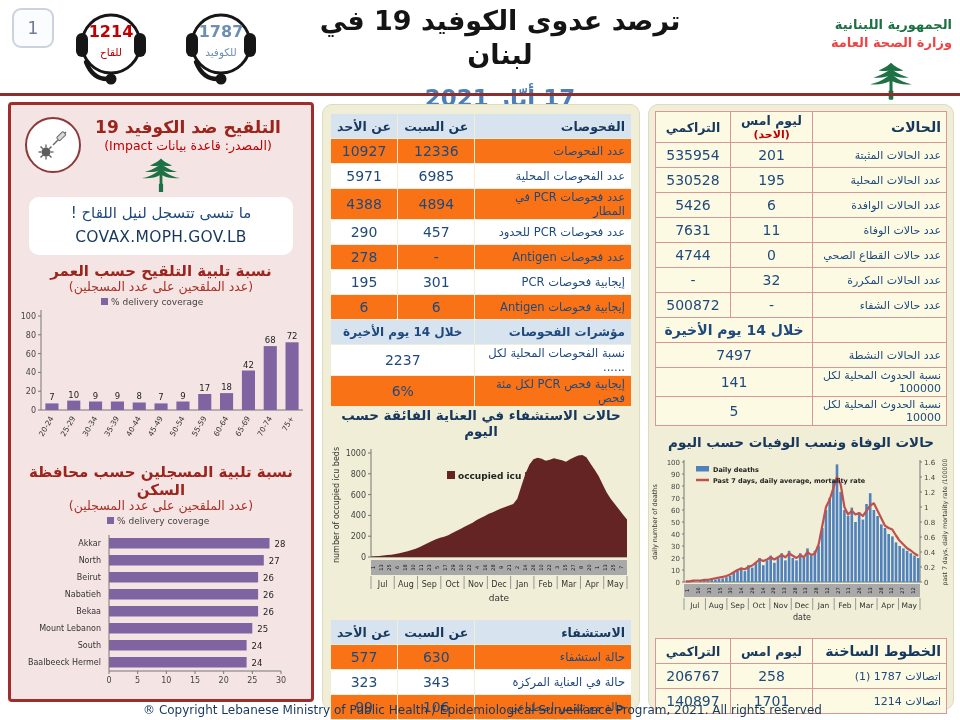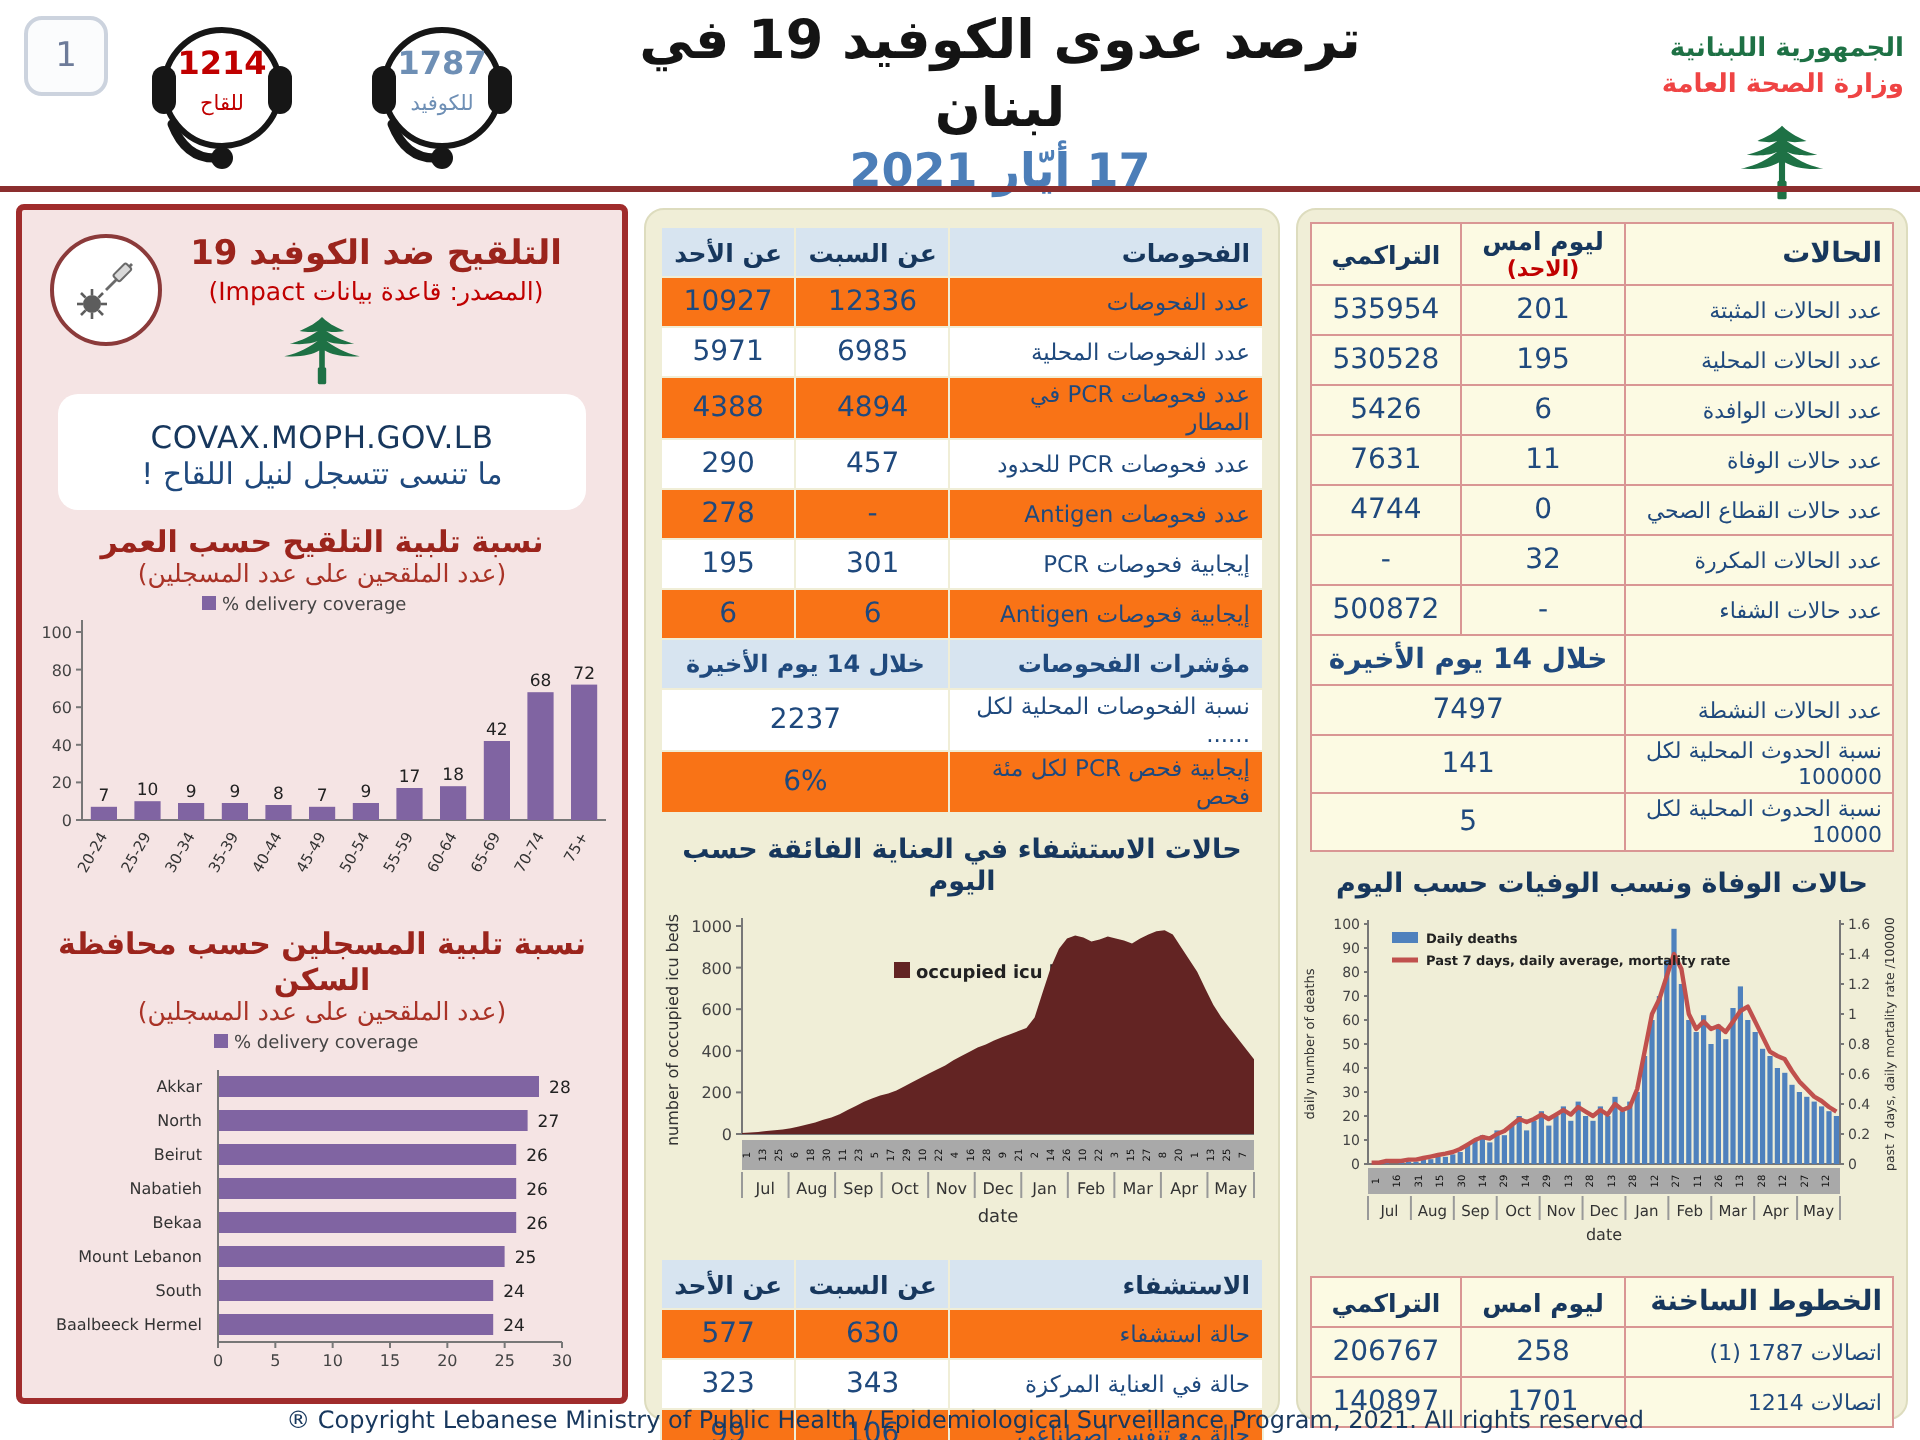--- a/index.html
+++ b/index.html
@@ -9,21 +9,21 @@
   #slide-badge{left:12px;top:8px;width:38px;height:36px;border:2px solid #ccd3de;border-radius:9px;
     background:#fbfcfd;color:#6d7b99;font-size:17px;text-align:center;line-height:36px;}
   .hotline{top:6px;width:82px;height:84px;}
   .hotline svg{position:absolute;left:0;top:0;}
   .hotline .hl-num{position:absolute;left:0;right:0;top:16px;text-align:center;font-weight:bold;font-size:16px;}
   .hotline .hl-lbl{position:absolute;left:0;right:0;top:40px;text-align:center;font-size:10.5px;}
   #hotline-vaccine{left:70px;} #hotline-vaccine .hl-num,#hotline-vaccine .hl-lbl{color:#c00000;}
   #hotline-covid{left:180px;}  #hotline-covid .hl-num,#hotline-covid .hl-lbl{color:#6e8fb5;}
   #title-block{left:290px;top:4px;width:420px;text-align:center;direction:rtl;}
   #main-title{font-size:27px;font-weight:bold;color:#141414;line-height:1.25;}
-  #main-date{font-size:23px;font-weight:bold;color:#4c7eb8;margin-top:1px;}
+  #main-date{font-size:23px;font-weight:bold;color:#4c7eb8;margin-top:13px;}
   #moph-logo{right:8px;top:16px;display:flex;align-items:center;gap:7px;flex-direction:column;}
   #moph-logo .logo-text{text-align:right;line-height:1.35;}
   #moph-logo .l1{color:#1e7145;font-weight:bold;font-size:13px;}
   #moph-logo .l2{color:#ef4444;font-weight:bold;font-size:13px;}
   #header-divider{left:0;top:93px;width:960px;height:3px;background:#8b2e2e;}
   
   #vax-panel{left:8px;top:102px;width:306px;height:600px;background:#f5e4e4;border:3px solid #a02c2c;
     border-radius:4px;box-sizing:border-box;text-align:center;direction:rtl;}
   #virus-badge{position:absolute;left:14px;top:12px;width:52px;height:52px;border:2.5px solid #8b3a3a;
     border-radius:50%;background:#fff;display:flex;align-items:center;justify-content:center;}
@@ -135,22 +135,22 @@
   </div>
   <div id="vax-title">التلقيح ضد الكوفيد 19</div>
   <div id="vax-source">(المصدر: قاعدة بيانات Impact)</div>
   <svg id="cedar-small" class="abs-none" width="42" height="38" viewBox="0 0 60 54" style="display:block;margin:4px auto 0;">
     <g fill="#1e7145">
       <path d="M30 2 C24 8 18 10 14 12 C20 13 24 13 27 12 C20 17 12 20 7 21 C16 22 23 21 27 19 C18 26 9 29 3 30 C14 31 23 29 28 26 L28 40 L32 40 L32 26 C37 29 46 31 57 30 C51 29 42 26 33 19 C37 21 44 22 53 21 C48 20 40 17 33 12 C36 13 40 13 46 12 C42 10 36 8 30 2 Z"></path>
       <rect x="27" y="38" width="6" height="12" rx="1"></rect>
     </g>
   </svg>
   <div id="covax-box">
+    <div id="covax-line1">ما تنسى تتسجل لنيل اللقاح !</div>
     <div id="covax-link">COVAX.MOPH.GOV.LB</div>
-    <div id="covax-line1">ما تنسى تتسجل لنيل اللقاح !</div>
   </div>
   <div class="vx-chart-title">نسبة تلبية التلقيح حسب العمر</div>
   <div class="vx-chart-sub">(عدد الملقحين على عدد المسجلين)</div>
   <div class="chart-host" id="age-chart"><svg width="292" height="158">
         <rect x="86" y="4" width="7" height="7" fill="#8064A2"></rect>
         <text x="96" y="11" font-size="9" fill="#444" text-anchor="start">% delivery coverage</text>
         <text x="21" y="119" font-size="8" fill="#444" text-anchor="end">0</text>
         <line x1="23" y1="116" x2="26" y2="116" stroke="#777"></line>
         <text x="21" y="100.2" font-size="8" fill="#444" text-anchor="end">20</text>
         <line x1="23" y1="97.2" x2="26" y2="97.2" stroke="#777"></line>
@@ -301,21 +301,21 @@
             <td class="lbl">نسبة الفحوصات المحلية لكل ......</td>
             <td colspan="2" class="num">2237</td>
           </tr>
           <tr class="b">
             <td class="lbl">إيجابية فحص PCR لكل مئة فحص</td>
             <td colspan="2" class="num">6%</td>
           </tr>
         </tbody>
       </table>
     </div>
-  <div class="section-title" style="margin-top:10px;">حالات الاستشفاء في العناية الفائقة حسب اليوم</div>
+  <div class="section-title" style="">حالات الاستشفاء في العناية الفائقة حسب اليوم</div>
   <div class="chart-host" id="icu-chart"><svg width="304" height="168">
         <text x="0" y="0" font-size="8" fill="#333" text-anchor="middle" transform="translate(10,66) rotate(-90)">number of occupied icu beds</text>
         <text x="37" y="121" font-size="8" fill="#444" text-anchor="end">0</text>
         <line x1="39" y1="118" x2="42" y2="118" stroke="#777"></line>
         <text x="37" y="100.2" font-size="8" fill="#444" text-anchor="end">200</text>
         <line x1="39" y1="97.2" x2="42" y2="97.2" stroke="#777"></line>
         <text x="37" y="79.4" font-size="8" fill="#444" text-anchor="end">400</text>
         <line x1="39" y1="76.4" x2="42" y2="76.4" stroke="#777"></line>
         <text x="37" y="58.6" font-size="8" fill="#444" text-anchor="end">600</text>
         <line x1="39" y1="55.6" x2="42" y2="55.6" stroke="#777"></line>

